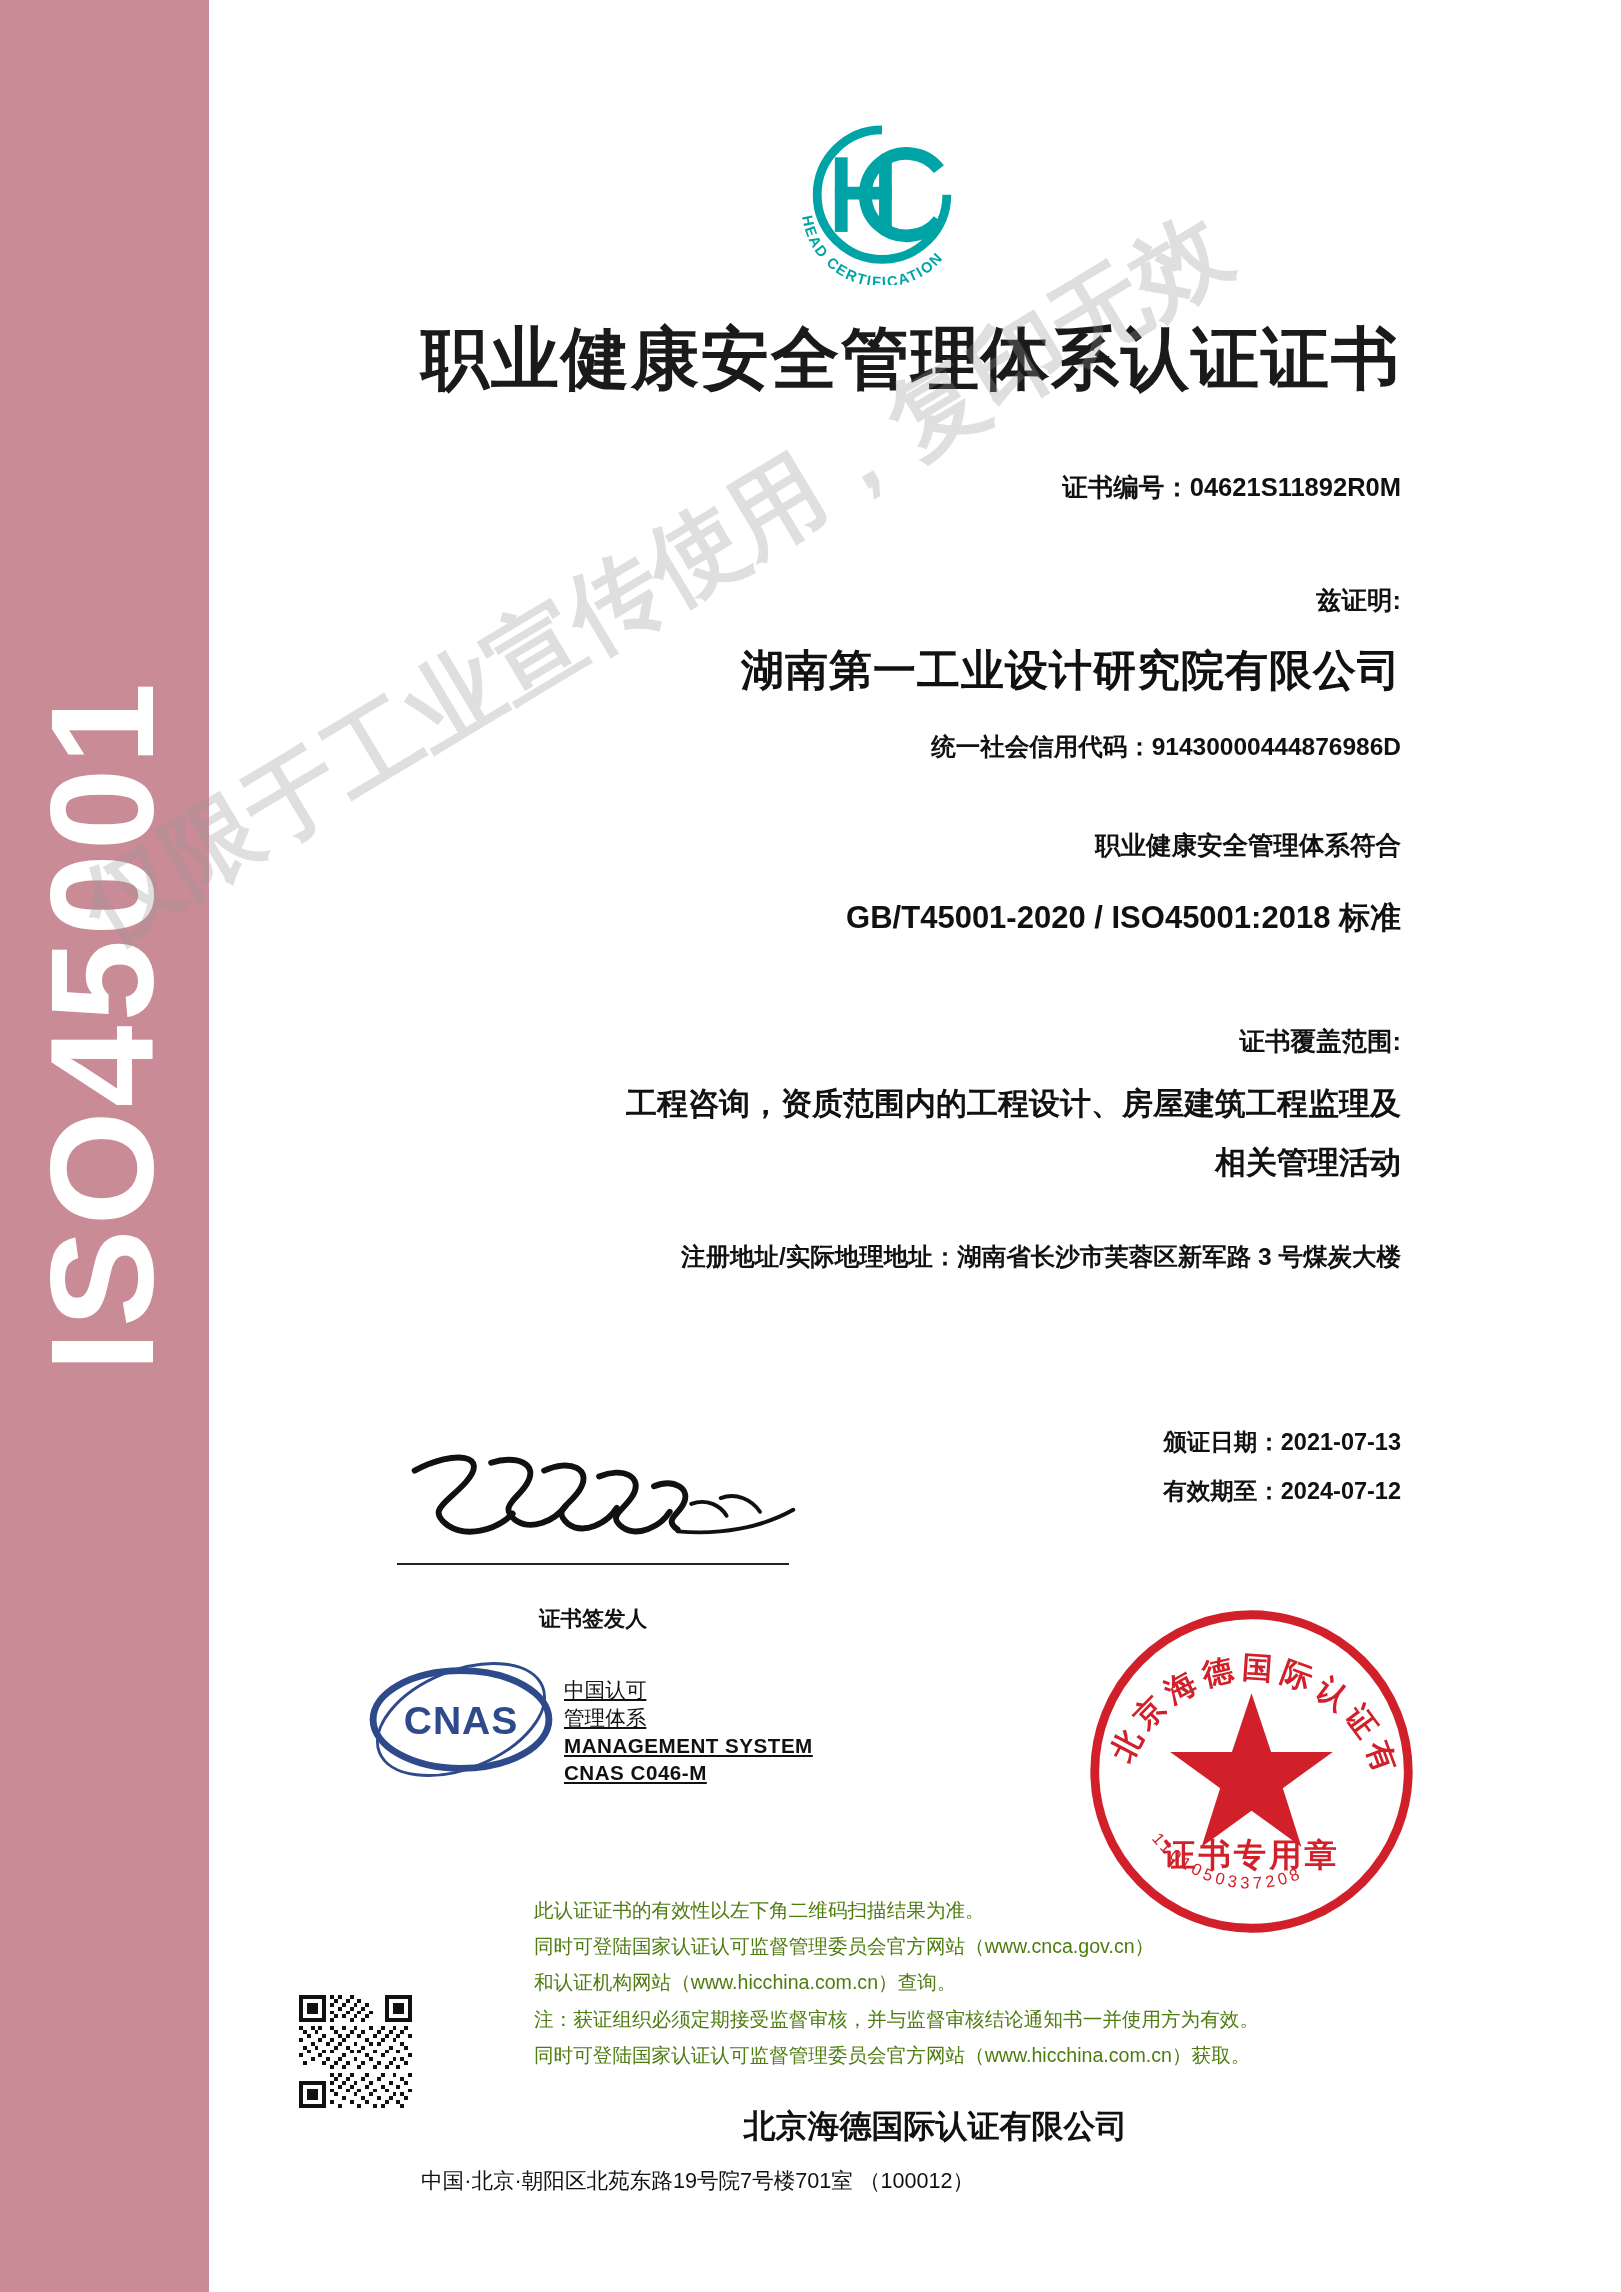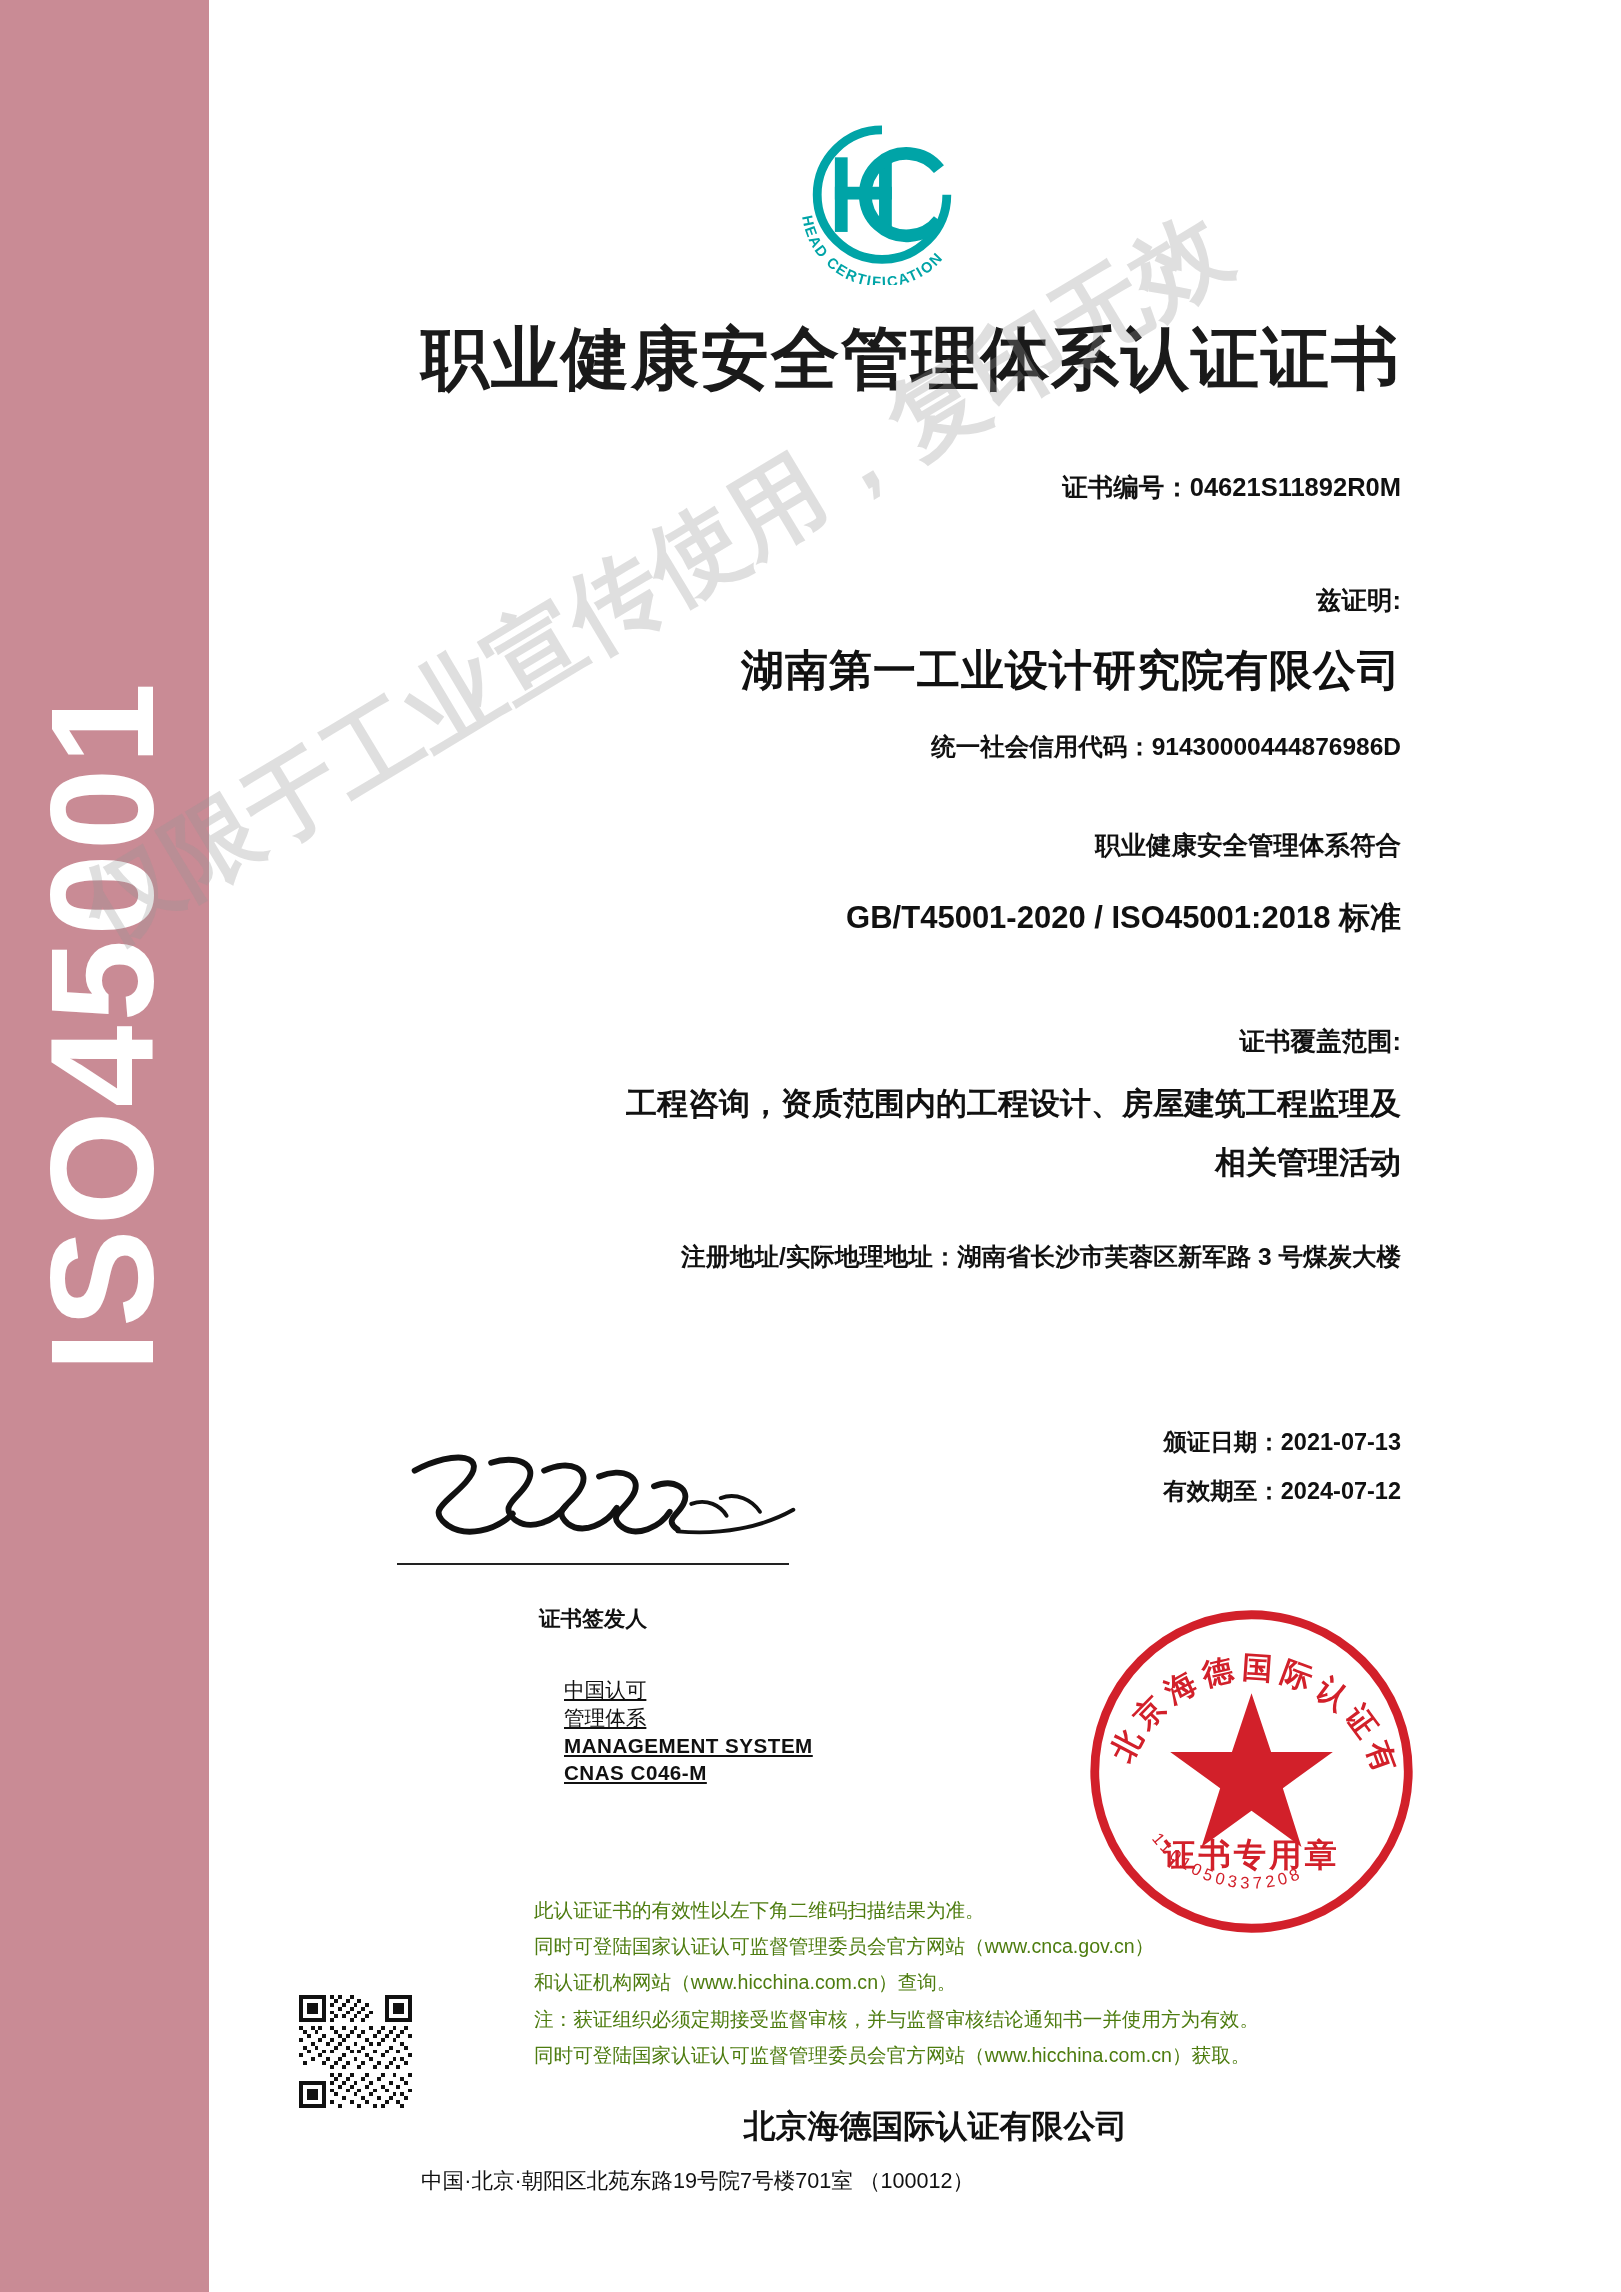--- a/index.html
+++ b/index.html
@@ -312,20 +312,27 @@
       <g fill="none" stroke="#111" stroke-width="4" stroke-linecap="round">
         <path d="M300 64 C316 58, 330 66, 336 76"></path>
         <path d="M330 58 C346 52, 362 60, 370 72"></path>
         <path d="M286 92 C330 96, 372 88, 404 70"></path>
       </g>
     </svg>
   </div>
   <div class="sig-line"></div>
   <div class="sig-label">证书签发人</div>
 
+  <div class="cnas-logo">
+    <svg width="196" height="127" viewBox="0 0 200 130" xmlns="http://www.w3.org/2000/svg">
+      <ellipse cx="100" cy="65" rx="90" ry="50" fill="none" stroke="#2e4a8b" stroke-width="7"></ellipse>
+      <ellipse cx="100" cy="65" rx="90" ry="50" fill="none" stroke="#2e4a8b" stroke-width="3" transform="rotate(-22 100 65)"></ellipse>
+      <text x="100" y="80" text-anchor="middle" font-family="Liberation Sans, sans-serif" font-size="40" font-weight="bold" fill="#2e4a8b" letter-spacing="1">CNAS</text>
+    </svg>
+  </div>
   <div class="cnas-text">
     <div class="l1">中国认可</div>
     <div class="l2">管理体系</div>
     <div class="l3">MANAGEMENT SYSTEM</div>
     <div class="l4">CNAS C046-M</div>
   </div>
 
   <div class="seal">
     <svg width="338" height="338" viewBox="0 0 345 345" xmlns="http://www.w3.org/2000/svg">
       <circle cx="172" cy="172" r="160" fill="none" stroke="#d2202a" stroke-width="9"></circle>

